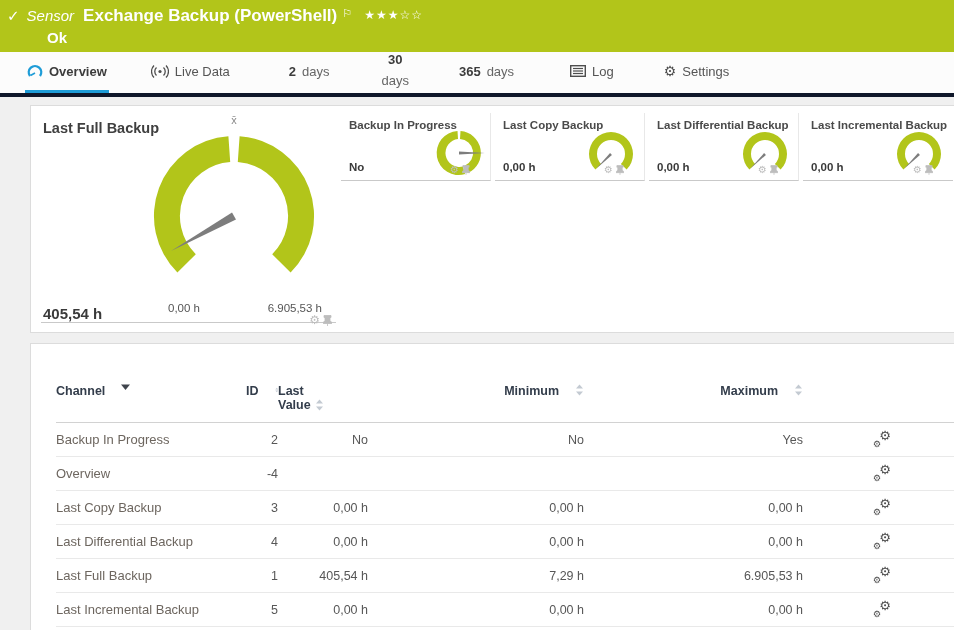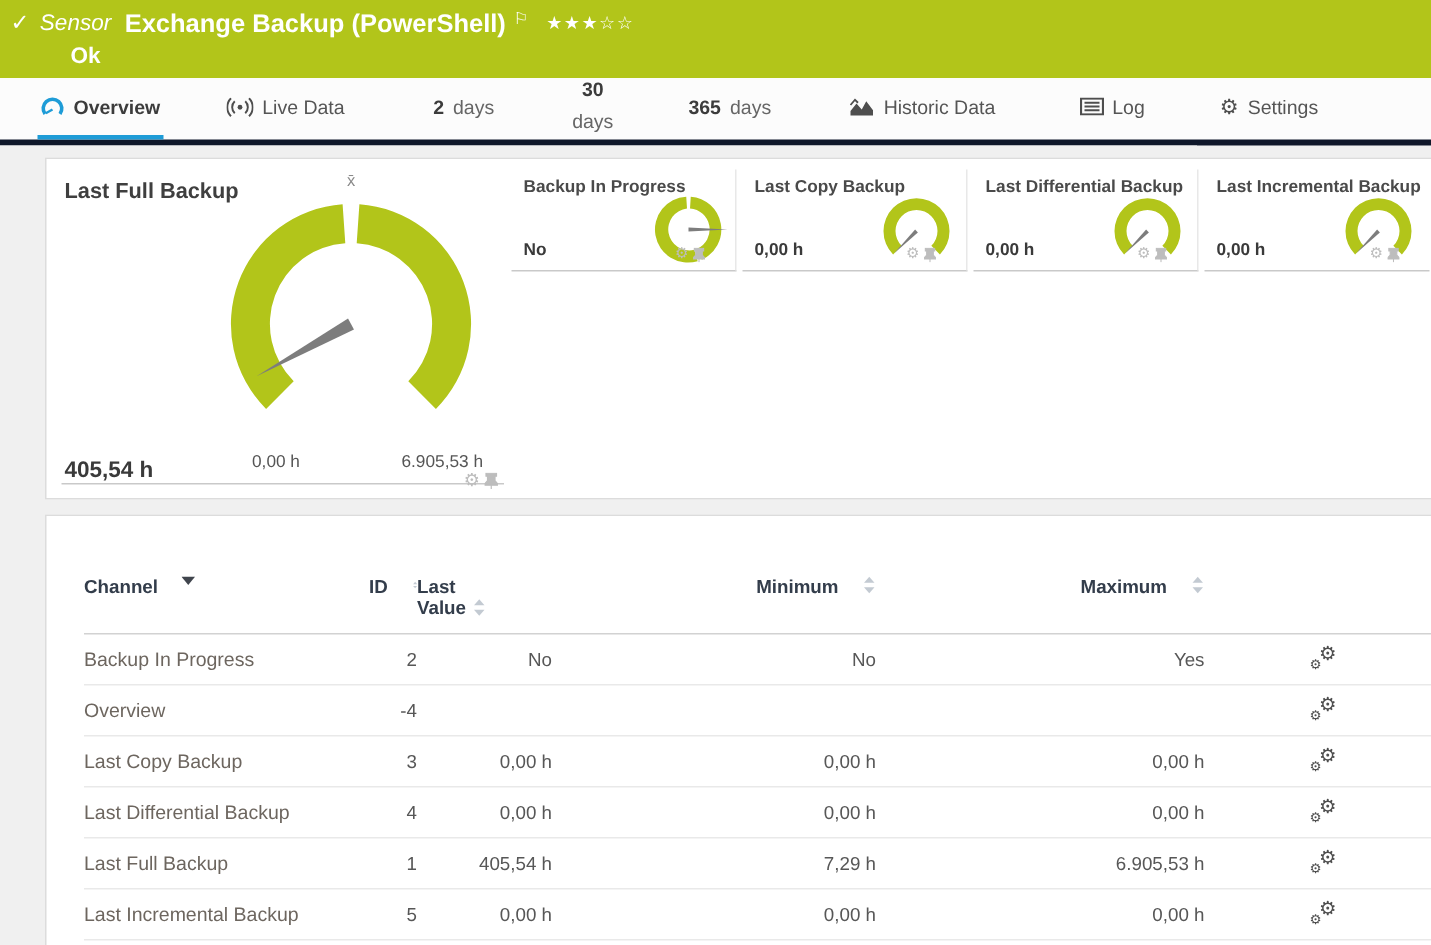--- a/index.html
+++ b/index.html
@@ -103,27 +103,20 @@
       <span class="unit">days</span>
   </div>
   <div class="tab" style="margin-left:48px;flex-direction:column;">
     <span class="num">30</span>
       <span class="unit">days</span>
   </div>
   <div class="tab" style="margin-left:46px;">
     <span class="num">365</span>
       <span class="unit">days</span>
   </div>
-  <div class="tab" style="margin-left:48px;">
-    <svg width="17" height="13" viewBox="0 0 17 13">
-      <path d="M1 12 V9 L5 4 L8.5 8 L11.5 2.5 L16 8.5 V12 Z" fill="#4e4e4e"></path>
-      <path d="M1 5 L4 1.5 L6 3.5" fill="none" stroke="#4e4e4e" stroke-width="1.2"></path>
-    </svg>
-    <span>Historic Data</span>
-  </div>
   <div class="tab" style="margin-left:52px;">
     <svg width="16" height="12" viewBox="0 0 16 12">
       <rect x="0.7" y="0.7" width="14.6" height="10.6" fill="none" stroke="#4e4e4e" stroke-width="1.4"></rect>
       <line x1="3" y1="3.5" x2="13" y2="3.5" stroke="#4e4e4e" stroke-width="1.2"></line>
       <line x1="3" y1="6" x2="13" y2="6" stroke="#4e4e4e" stroke-width="1.2"></line>
       <line x1="3" y1="8.5" x2="13" y2="8.5" stroke="#4e4e4e" stroke-width="1.2"></line>
     </svg>
     <span>Log</span>
   </div>
   <div class="tab" style="margin-left:46px;">

